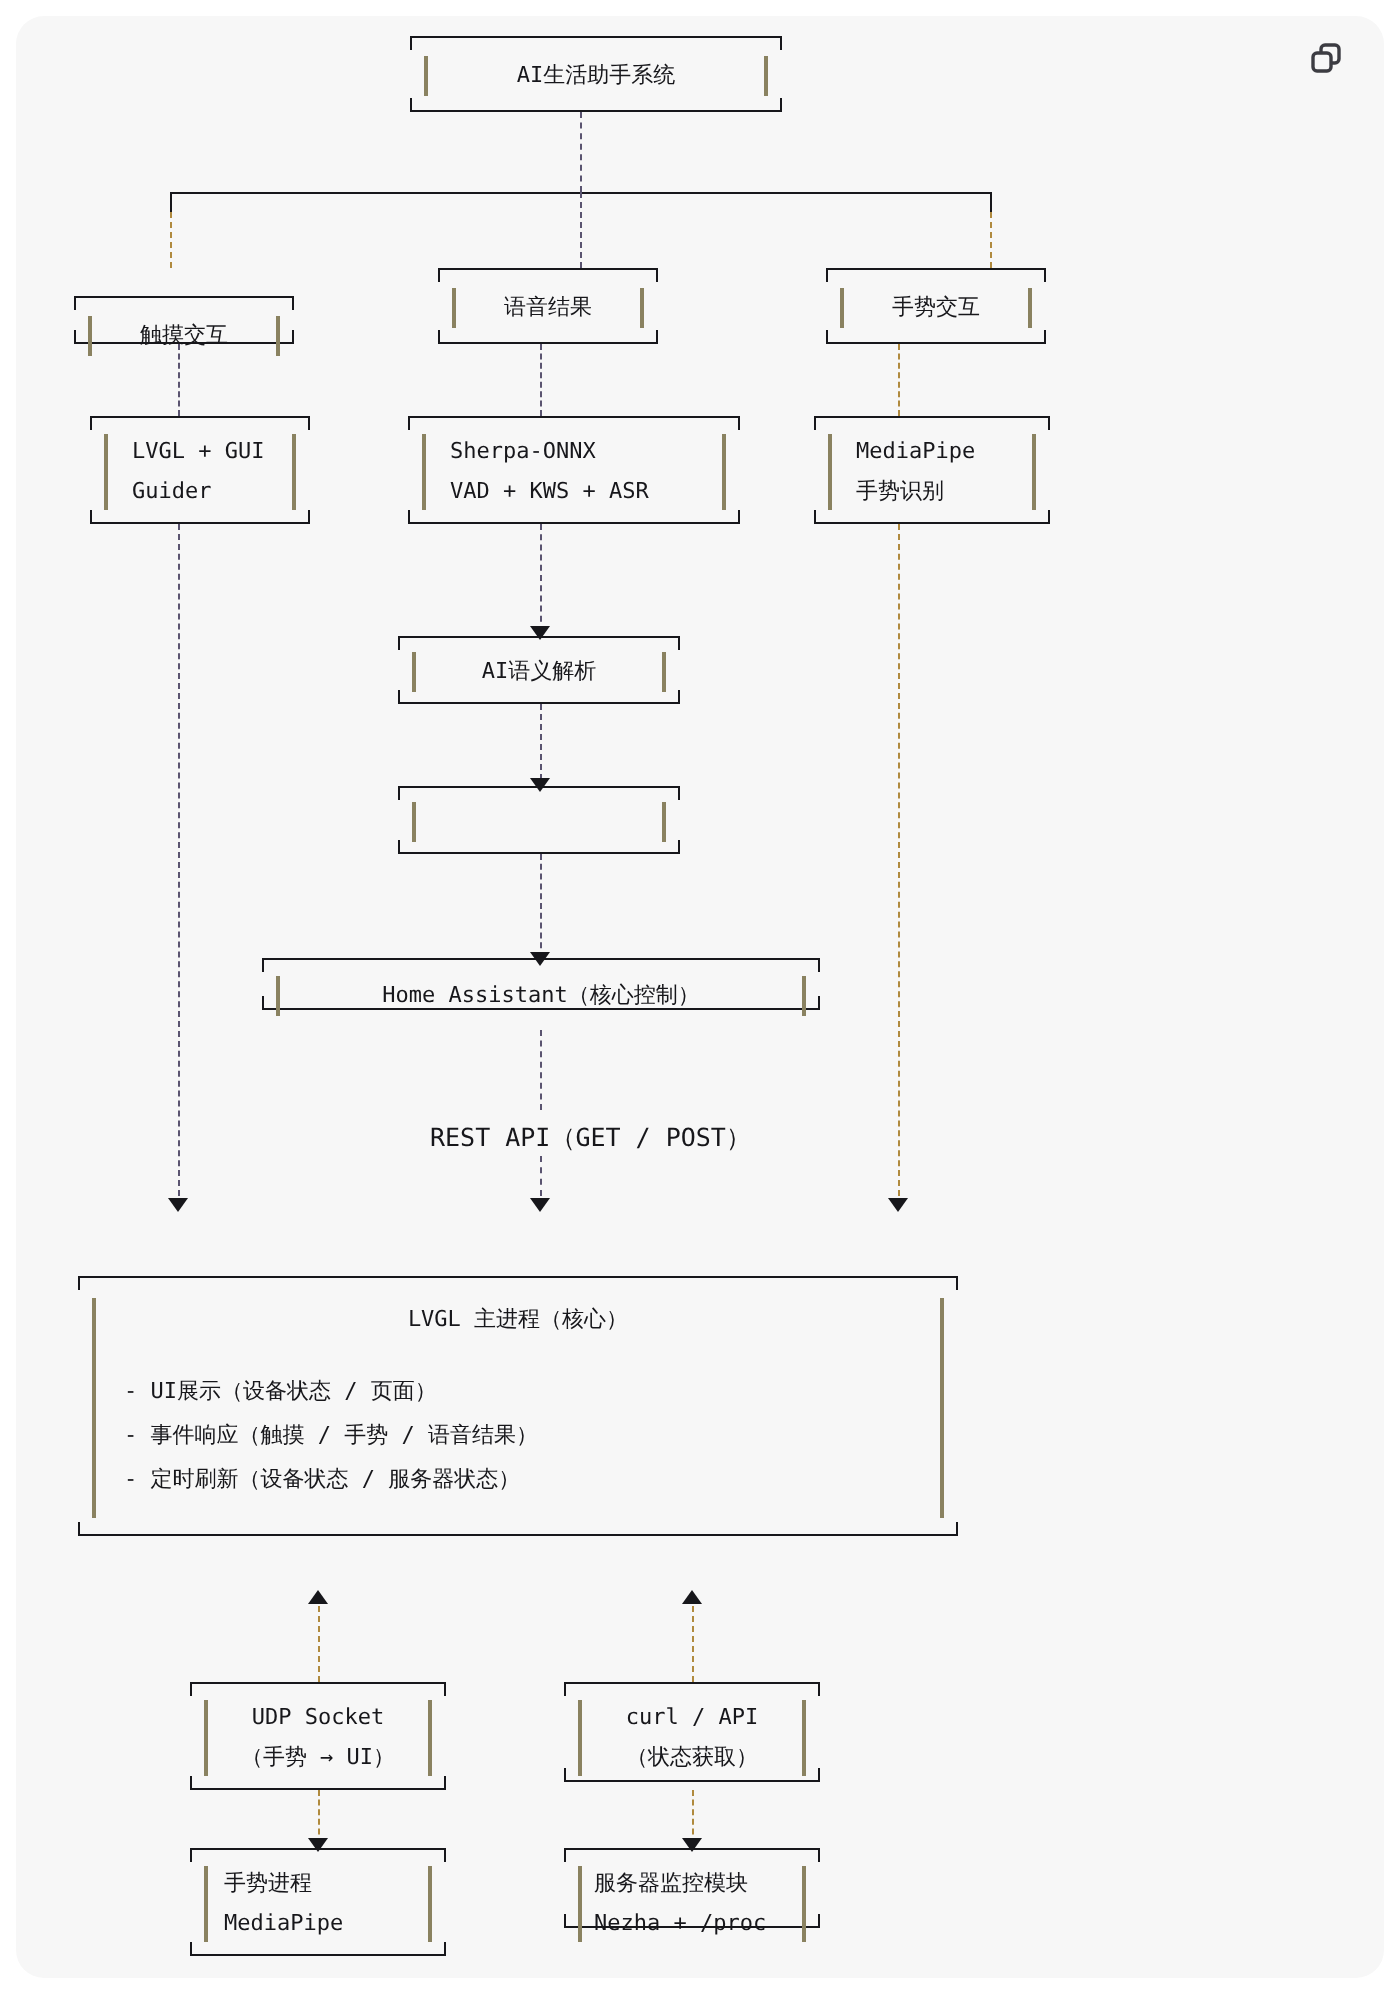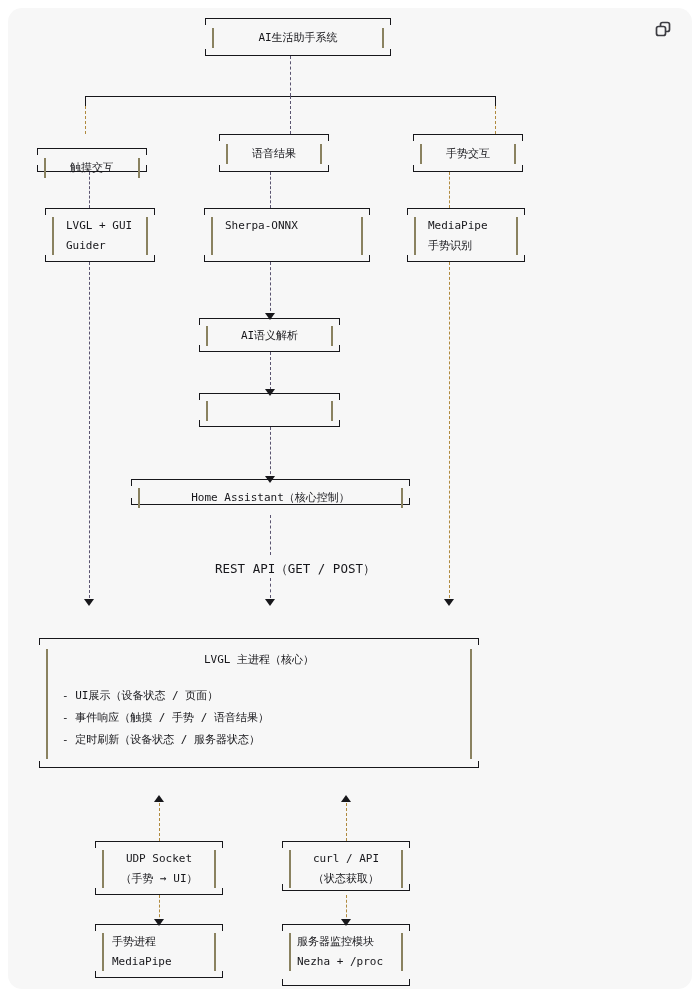--- a/index.html
+++ b/index.html
@@ -126,20 +126,21 @@
     <div class="pipe l" style="top:8px;height:38px;"></div>
     <div class="pipe r" style="top:8px;height:38px;"></div>
     <div class="btxt left" style="top:6px;">LVGL + GUI</div>
     <div class="btxt left" style="top:26px;">Guider</div>
   </div>
 
   <div class="box" style="left:196px;top:200px;width:166px;height:54px;">
     <div class="pipe l" style="top:8px;height:38px;"></div>
     <div class="pipe r" style="top:8px;height:38px;"></div>
     <div class="btxt left" style="top:6px;">Sherpa-ONNX</div>
+    <div class="btxt left" style="top:26px;">VAD + KWS + ASR</div>
   </div>
 
   <div class="box" style="left:399px;top:200px;width:118px;height:54px;">
     <div class="pipe l" style="top:8px;height:38px;"></div>
     <div class="pipe r" style="top:8px;height:38px;"></div>
     <div class="btxt left" style="top:6px;">MediaPipe</div>
     <div class="btxt left" style="top:26px;">手势识别</div>
   </div>
 
   <div class="vline" style="left:81px;top:254px;height:336px;"></div>
@@ -214,20 +215,20 @@
   <div class="vline olive" style="left:338px;top:887px;height:27px;"></div>
   <div class="arrow-down" style="left:333px;top:911px;"></div>
 
   <div class="box" style="left:87px;top:916px;width:128px;height:54px;">
     <div class="pipe l" style="top:8px;height:38px;"></div>
     <div class="pipe r" style="top:8px;height:38px;"></div>
     <div class="btxt left" style="top:6px;padding-left:16px;">手势进程</div>
     <div class="btxt left" style="top:26px;padding-left:16px;">MediaPipe</div>
   </div>
 
-  <div class="box" style="left:274px;top:916px;width:128px;height:62px;">
+  <div class="box" style="left:274px;top:916px;width:128px;height:40px;">
     <div class="pipe l" style="top:8px;height:38px;"></div>
     <div class="pipe r" style="top:8px;height:38px;"></div>
     <div class="btxt left" style="top:6px;padding-left:14px;">服务器监控模块</div>
     <div class="btxt left" style="top:26px;padding-left:14px;">Nezha + /proc</div>
   </div>
 
 </div>
 
 </body></html>

